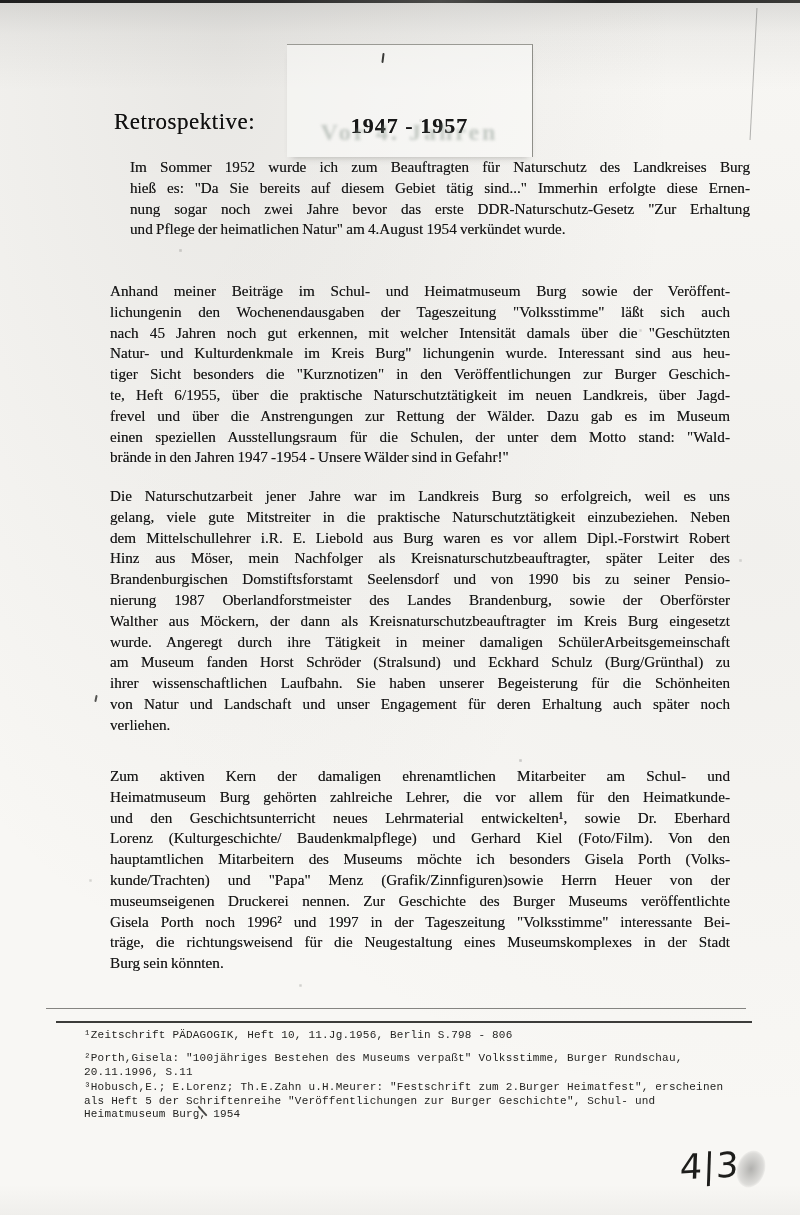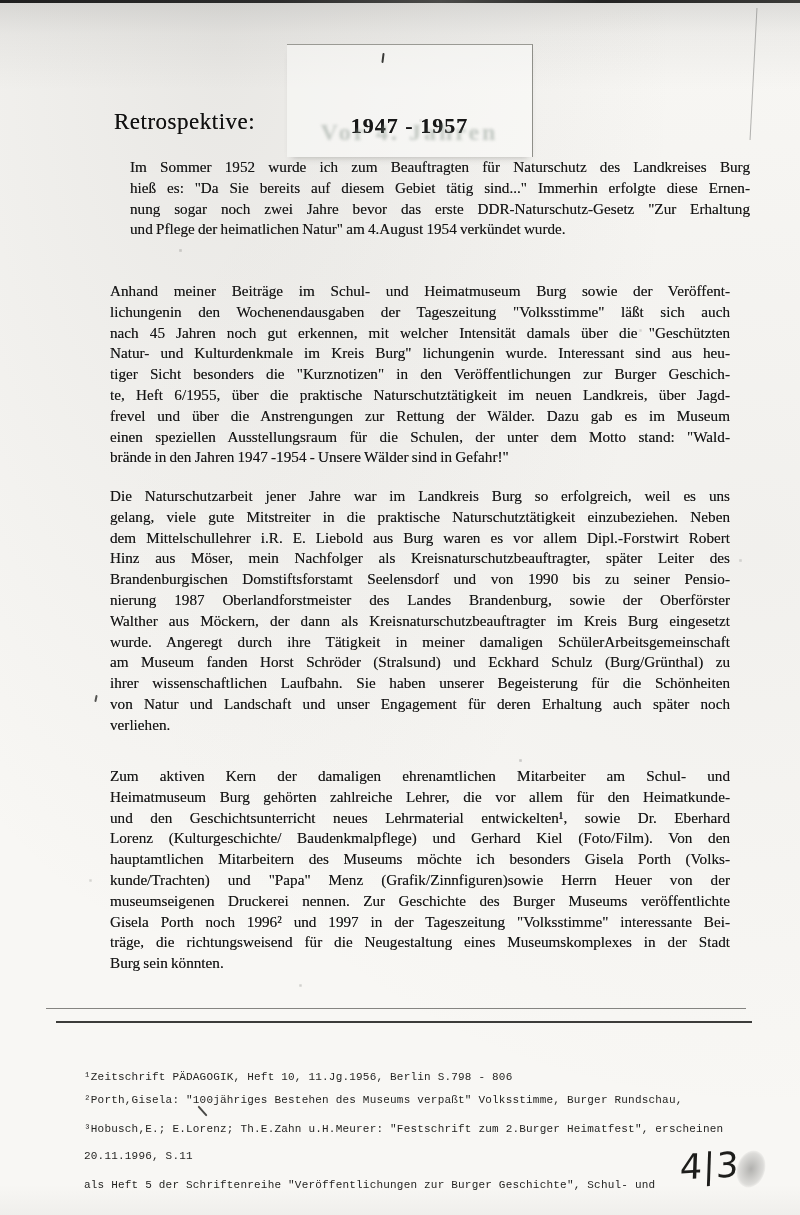--- a/index.html
+++ b/index.html
@@ -66,21 +66,21 @@
   .rule{position:absolute;}
   .rule1{left:46px;top:1008px;width:700px;height:1px;background:rgba(70,70,68,0.65);}
   .rule2{left:56px;top:1021px;width:696px;height:2px;background:#3c3c3a;}
   .footnote{
     position:absolute;left:84px;width:690px;
     font-family:"Liberation Mono","DejaVu Sans Mono",monospace;
     font-size:11px;color:#242422;letter-spacing:0.2px;
   }
   .footnote .line{
     height:13.5px;line-height:13.5px;overflow:hidden;
-    text-align:center;text-align-last:left;white-space:pre;margin-top:42px;
+    text-align:center;text-align-last:left;white-space:pre;
   }
   .fn1{top:1029px;} .fn2{top:1052px;} .fn3{top:1081px;font-family:Liberation Mono, monospace;}
   .hand-stroke{
     position:absolute;left:196px;top:1110px;width:13px;height:2px;
     background:#4a4a48;transform:rotate(48deg);border-radius:2px;
   }
   .pagenum{
     position:absolute;left:680px;top:1146px;
     font-family:"DejaVu Sans",sans-serif;font-size:35px;color:#1d1d1b;
     transform:skewX(-5deg) rotate(-3deg);letter-spacing:1px;

